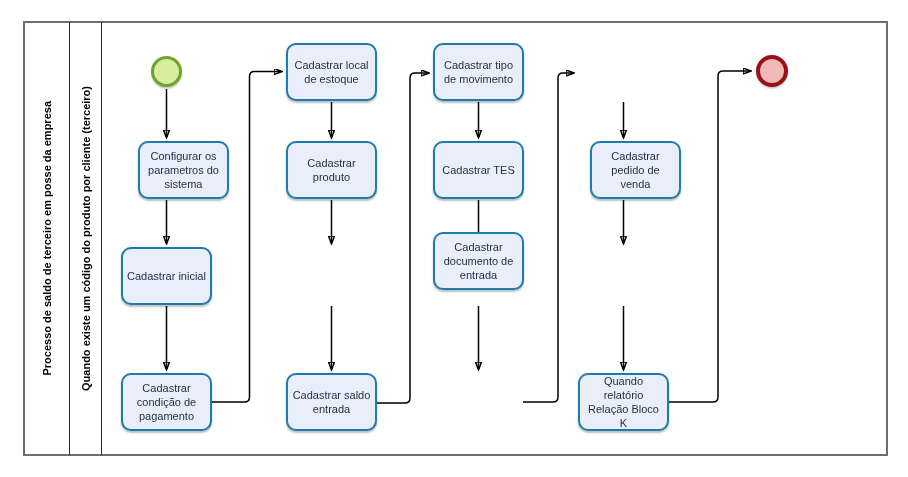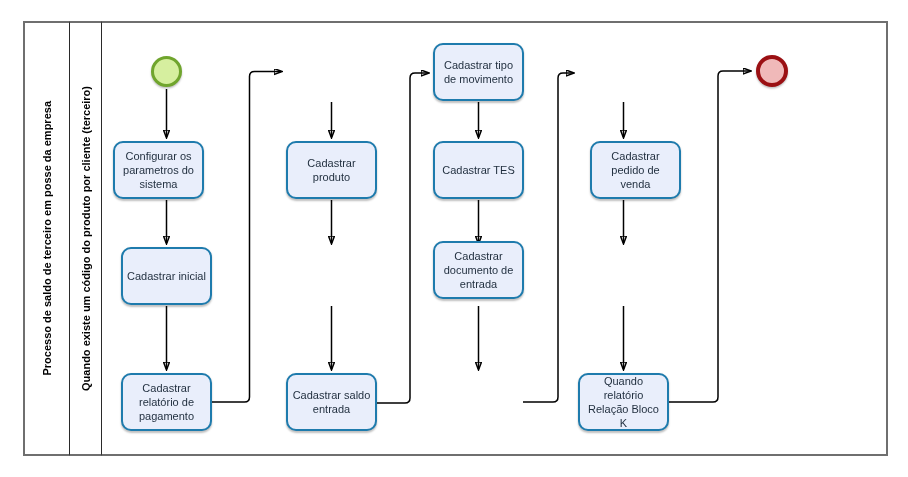--- a/index.html
+++ b/index.html
@@ -75,27 +75,28 @@
     <path d="M523,402 L553,402 Q558,402 558,397 L558,78 Q558,73 563,73 L573,73" marker-end="url(#arr)"></path>
     <path d="M623.5,102 V137" marker-end="url(#arr)"></path>
     <path d="M623.5,200 V243" marker-end="url(#arr)"></path>
     <path d="M623.5,306 V369" marker-end="url(#arr)"></path>
     <path d="M668,402 L713,402 Q718,402 718,397 L718,76 Q718,71 723,71 L750,71" marker-end="url(#arr)"></path>
   </svg>
 
   <div class="event start"></div>
   <div class="event end"></div>
 
-  <div class="task" style="left:113px;top:141px">Configurar os parametros do sistema</div>
+  <div class="task" style="left:138px;top:141px">Configurar os parametros do sistema</div>
   <div class="task" style="left:121px;top:247px">Cadastrar inicial</div>
-  <div class="task" style="left:121px;top:373px">Cadastrar relatório de pagamento</div>
+  <div class="task" style="left:121px;top:373px">Cadastrar condição de pagamento</div>
 
+  <div class="task" style="left:286px;top:43px">Cadastrar local de estoque</div>
   <div class="task" style="left:286px;top:141px">Cadastrar produto</div>
   <div class="task" style="left:286px;top:373px">Cadastrar saldo entrada</div>
 
   <div class="task" style="left:433px;top:43px">Cadastrar tipo de movimento</div>
   <div class="task" style="left:433px;top:141px">Cadastrar TES</div>
-  <div class="task" style="left:433px;top:241px">Cadastrar documento de entrada</div>
+  <div class="task" style="left:433px;top:232px">Cadastrar documento de entrada</div>
 
   <div class="task" style="left:590px;top:141px">Cadastrar pedido de venda</div>
   <div class="task" style="left:578px;top:373px">Quando relatório Relação Bloco K</div>
 
 </div>
 
 </body></html>

